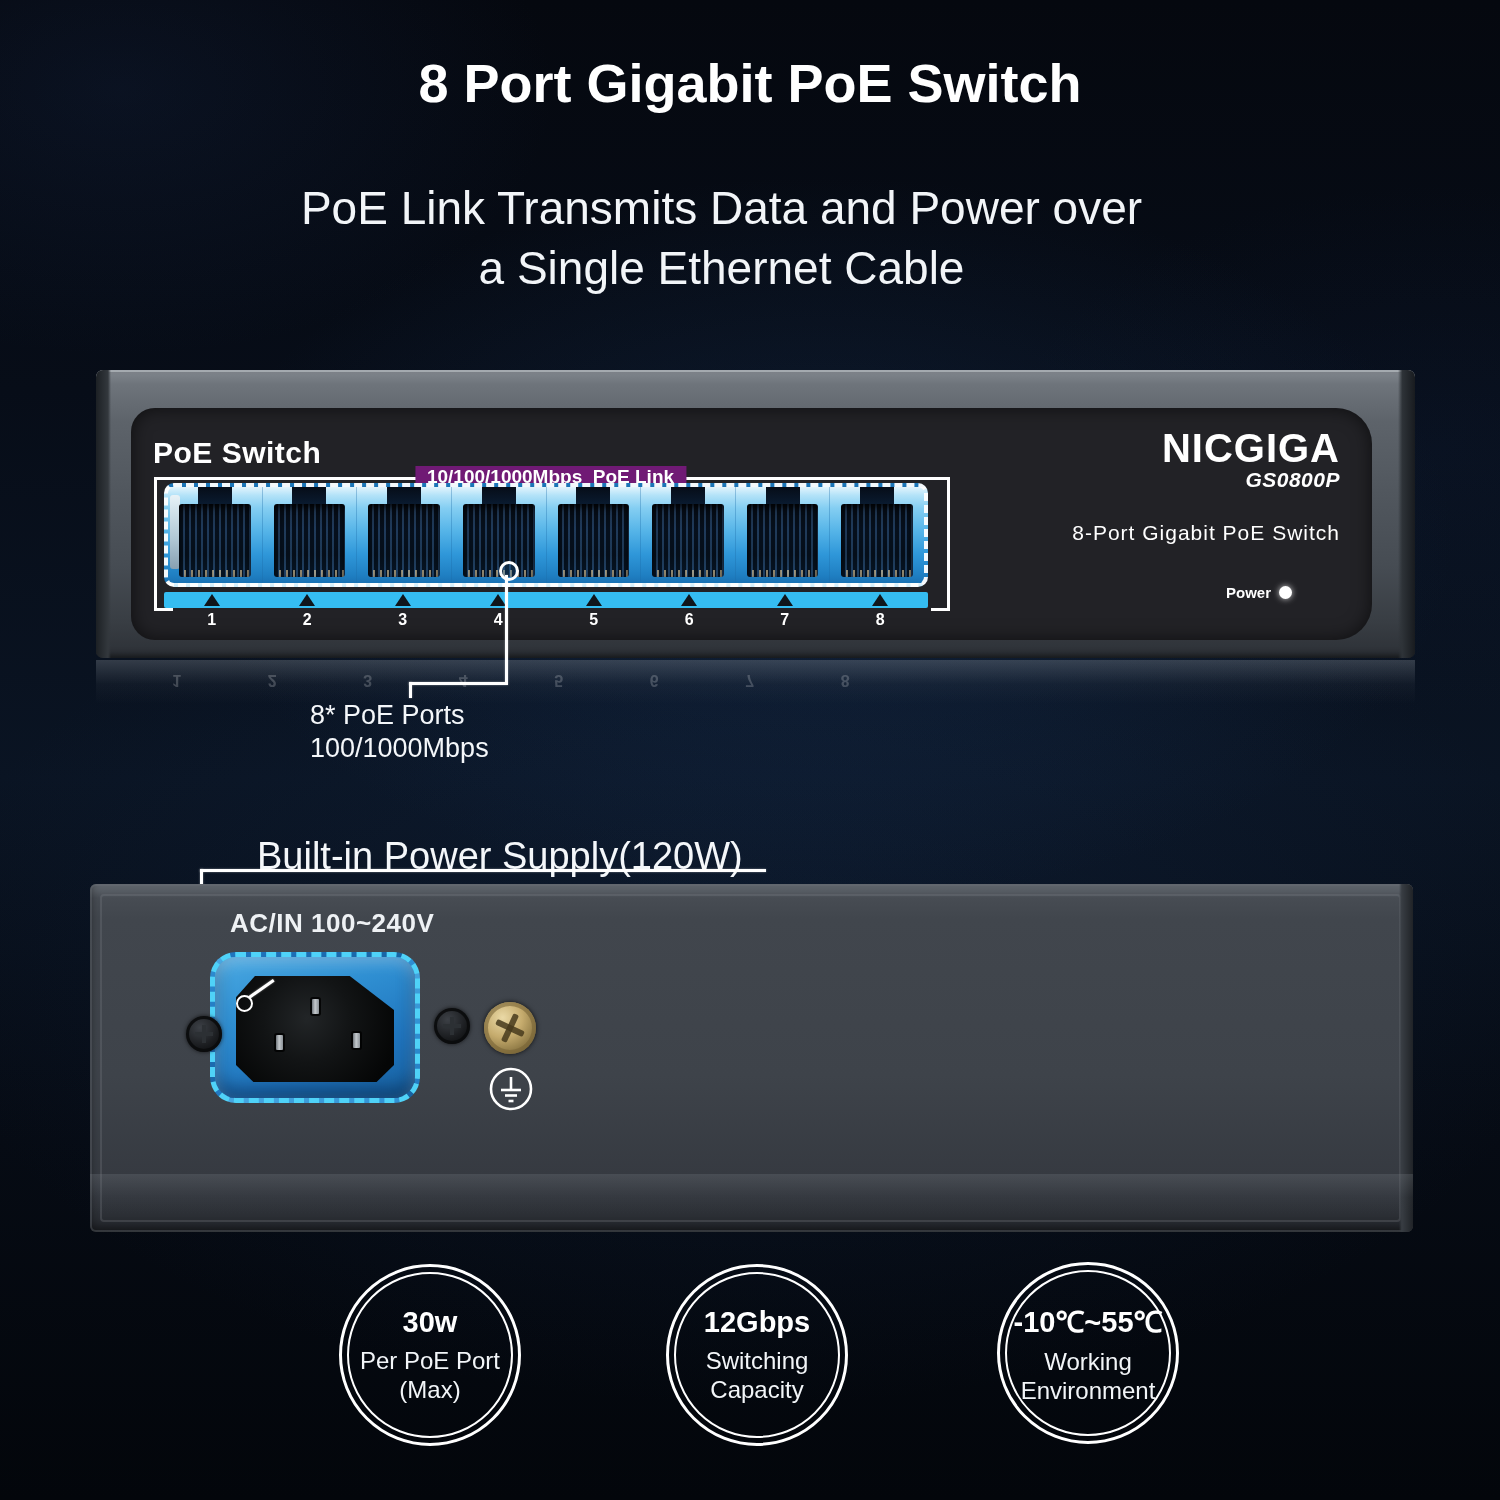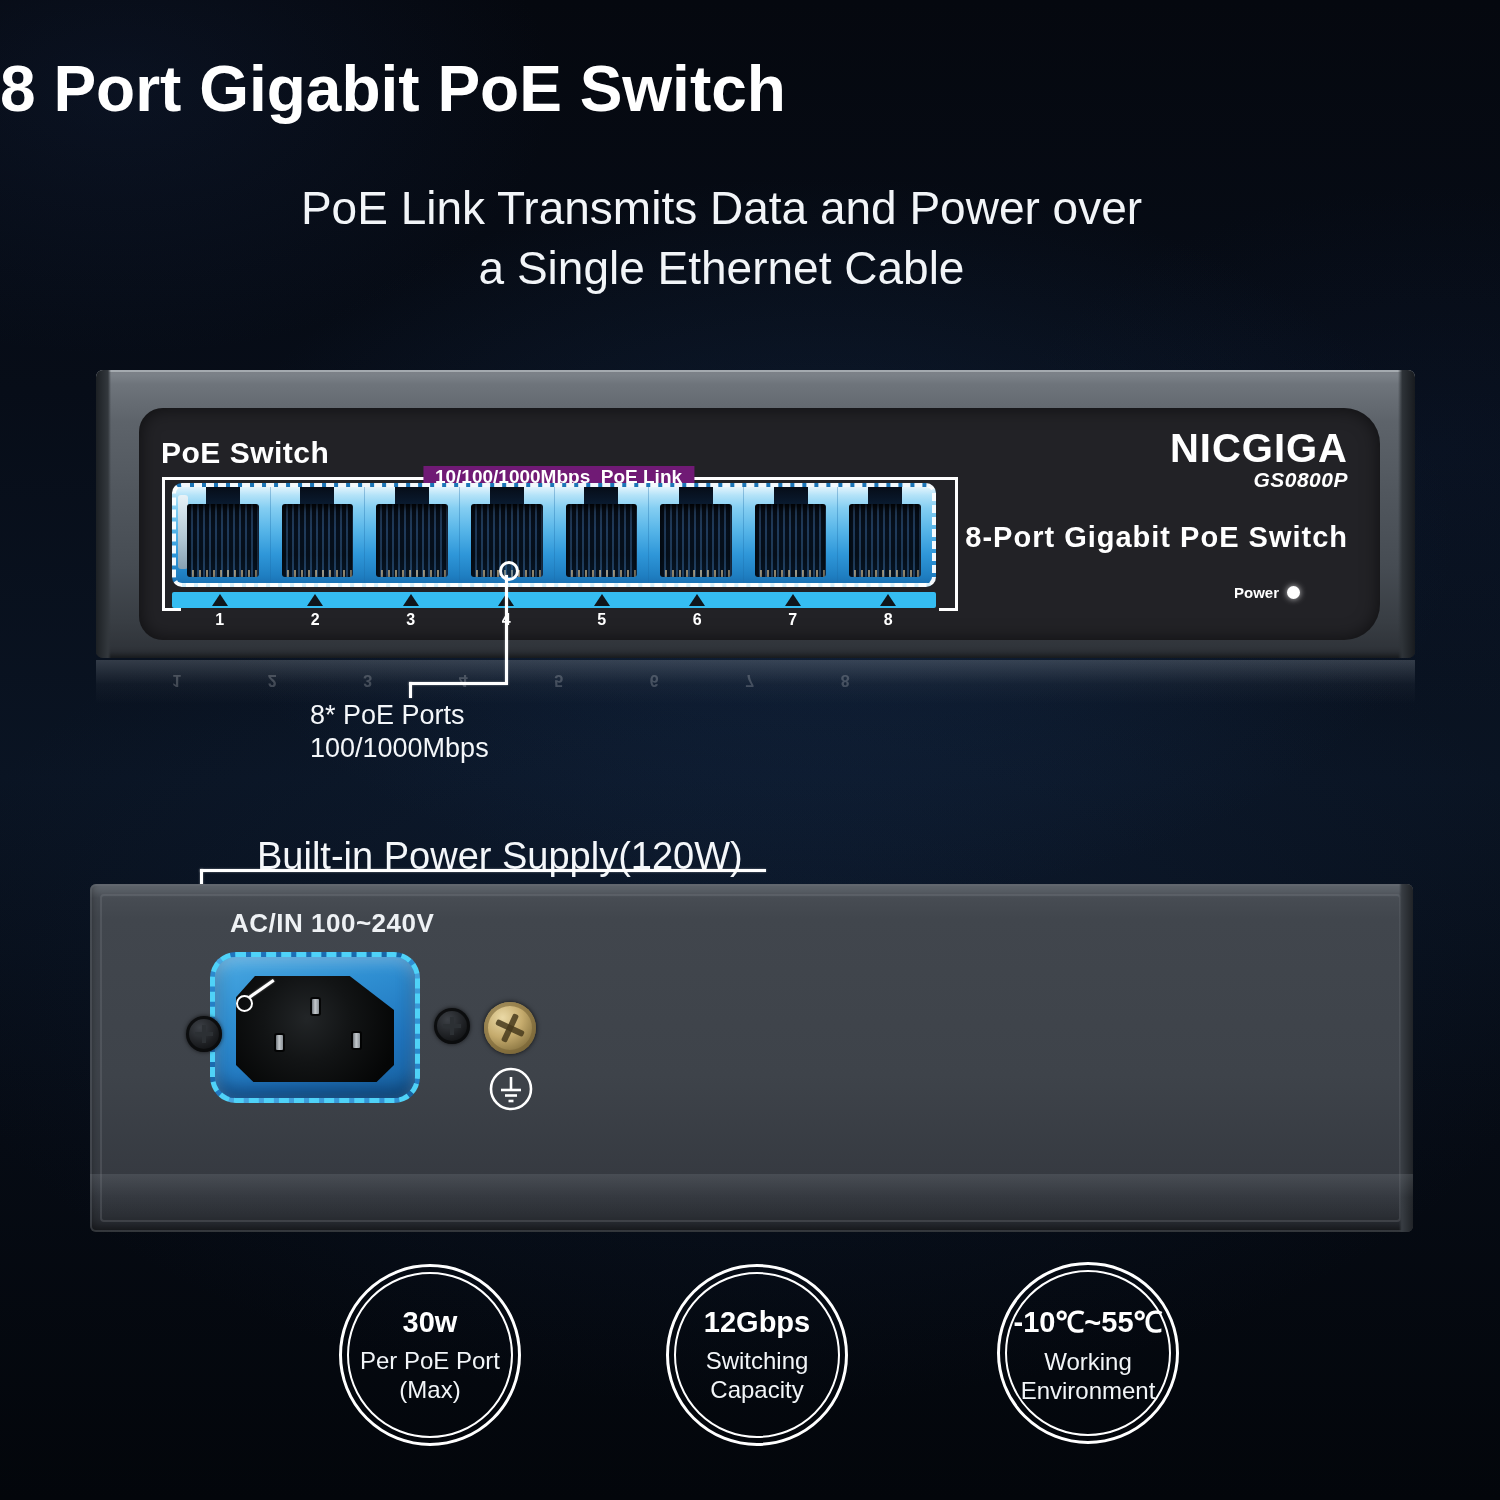--- a/index.html
+++ b/index.html
@@ -8,36 +8,36 @@
     font-family:"Liberation Sans",sans-serif;color:#fff;
     background:
       radial-gradient(900px 520px at 55% 36%, rgba(30,62,105,.30), rgba(0,0,0,0) 70%),
       radial-gradient(1150px 620px at 50% 64%, rgba(24,50,88,.26), rgba(0,0,0,0) 72%),
       radial-gradient(620px 380px at 8% 6%, rgba(28,50,92,.22), rgba(0,0,0,0) 70%),
       radial-gradient(620px 380px at 96% 30%, rgba(18,36,70,.18), rgba(0,0,0,0) 70%),
       linear-gradient(180deg,#05080f 0%,#070d18 26%,#0a1423 52%,#060b14 76%,#03060b 100%);
   }
   .abs{position:absolute;}
   
-  .title{left:0;top:52px;width:1500px;font-size:64px;font-weight:700;letter-spacing:0px;}
+  .title{left:0;top:52px;width:1500px;text-align:center;font-size:54px;font-weight:700;letter-spacing:0px;}
   .subtitle{left:0;top:178px;width:1443px;text-align:center;font-size:46px;font-weight:400;line-height:60px;color:#f2f5f8;}
   
   .device-front{left:96px;top:370px;width:1319px;height:288px;border-radius:7px;
     background:linear-gradient(180deg,#82888f 0%,#6e747b 5%,#5d636a 18%,#51575e 42%,#464c53 68%,#383d43 88%,#2c3036 100%);
     box-shadow:inset 0 2px 0 rgba(200,206,212,.55), inset 0 -3px 6px rgba(0,0,0,.55);}
   .device-front::before{content:"";position:absolute;left:0;top:0;bottom:0;width:15px;border-radius:7px 0 0 7px;
     background:linear-gradient(90deg,#1c2024,#33383d 80%,rgba(0,0,0,0));}
   .device-front::after{content:"";position:absolute;right:0;top:0;bottom:0;width:17px;border-radius:0 7px 7px 0;
     background:linear-gradient(270deg,#181b1f,#2e3338 75%,rgba(0,0,0,0));}
-  .faceplate{left:43px;top:38px;width:1241px;height:232px;background:#222226;border-radius:24px 36px 36px 24px;
+  .faceplate{left:35px;top:38px;width:1241px;height:232px;background:#222226;border-radius:24px 36px 36px 24px;
     box-shadow:inset 0 0 18px rgba(0,0,0,.6);}
   .poe-switch-label{left:22px;top:28px;font-size:30px;font-weight:700;letter-spacing:.5px;}
   .brand{right:32px;top:18px;font-size:40px;font-weight:700;letter-spacing:1px;}
   .model{right:32px;top:60px;font-size:21px;font-weight:700;font-style:italic;letter-spacing:.5px;}
-  .product-name{right:32px;top:113px;font-size:29px;font-weight:700;letter-spacing:1px;}
+  .product-name{right:32px;top:113px;font-size:21px;font-weight:400;letter-spacing:1px;}
   .power-row{right:80px;top:176px;font-size:15px;font-weight:700;display:flex;align-items:center;gap:8px;}
   .power-dot{width:13px;height:13px;border-radius:50%;background:#fff;box-shadow:0 0 6px rgba(255,255,255,.8);}
   
   .bracket-top{left:23px;top:69px;width:793px;height:10px;border-top:3px solid #fff;}
   .bracket-label{position:absolute;left:50%;top:-14px;transform:translateX(-50%);background:#701a75;
     padding:0 12px;font-size:19px;font-weight:700;white-space:pre;}
   .bracket-left{left:23px;top:69px;width:16px;height:131px;border-left:3px solid #fff;border-bottom:3px solid #fff;}
   .bracket-right{left:800px;top:69px;width:16px;height:131px;border-right:3px solid #fff;border-bottom:3px solid #fff;}
   
   .ports-unit{left:33px;top:75px;width:764px;}

